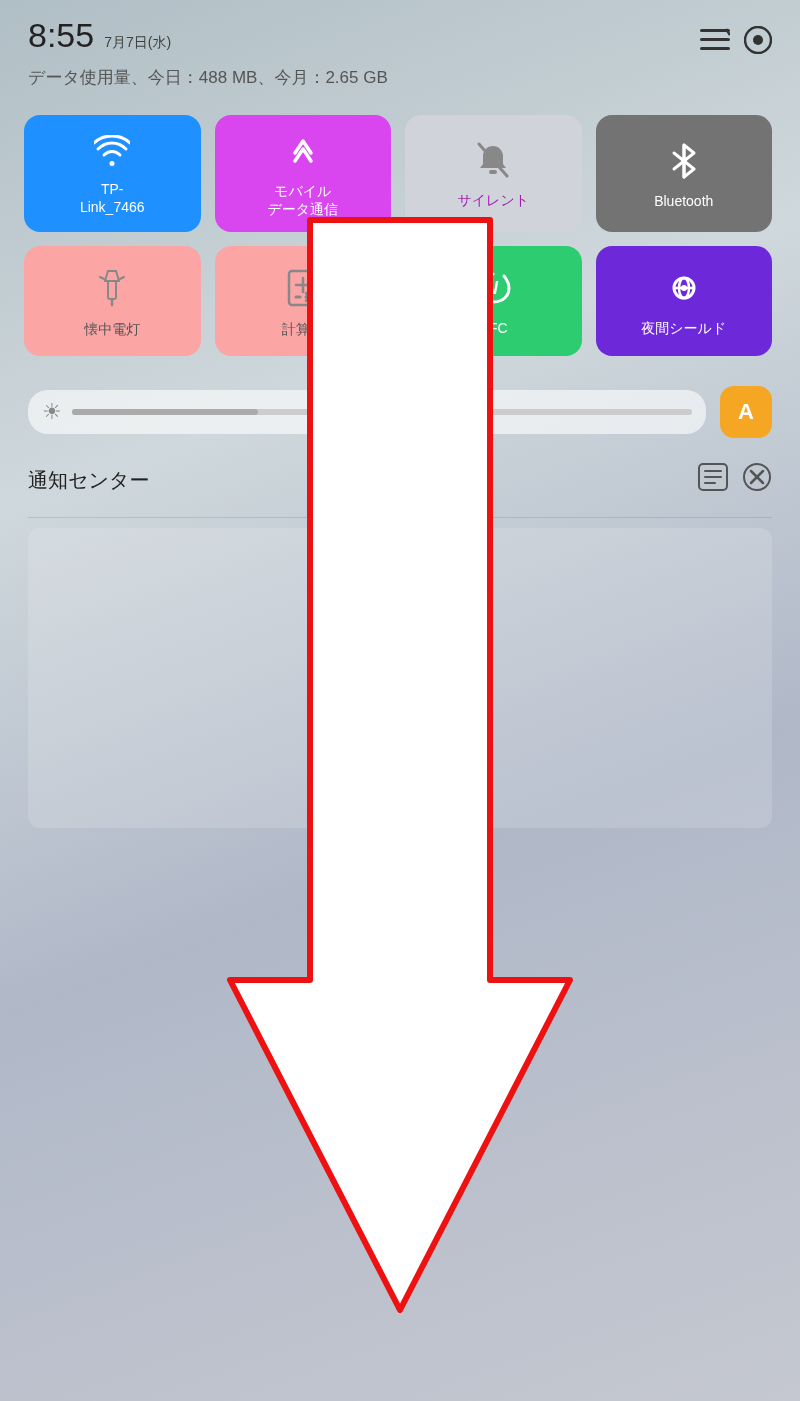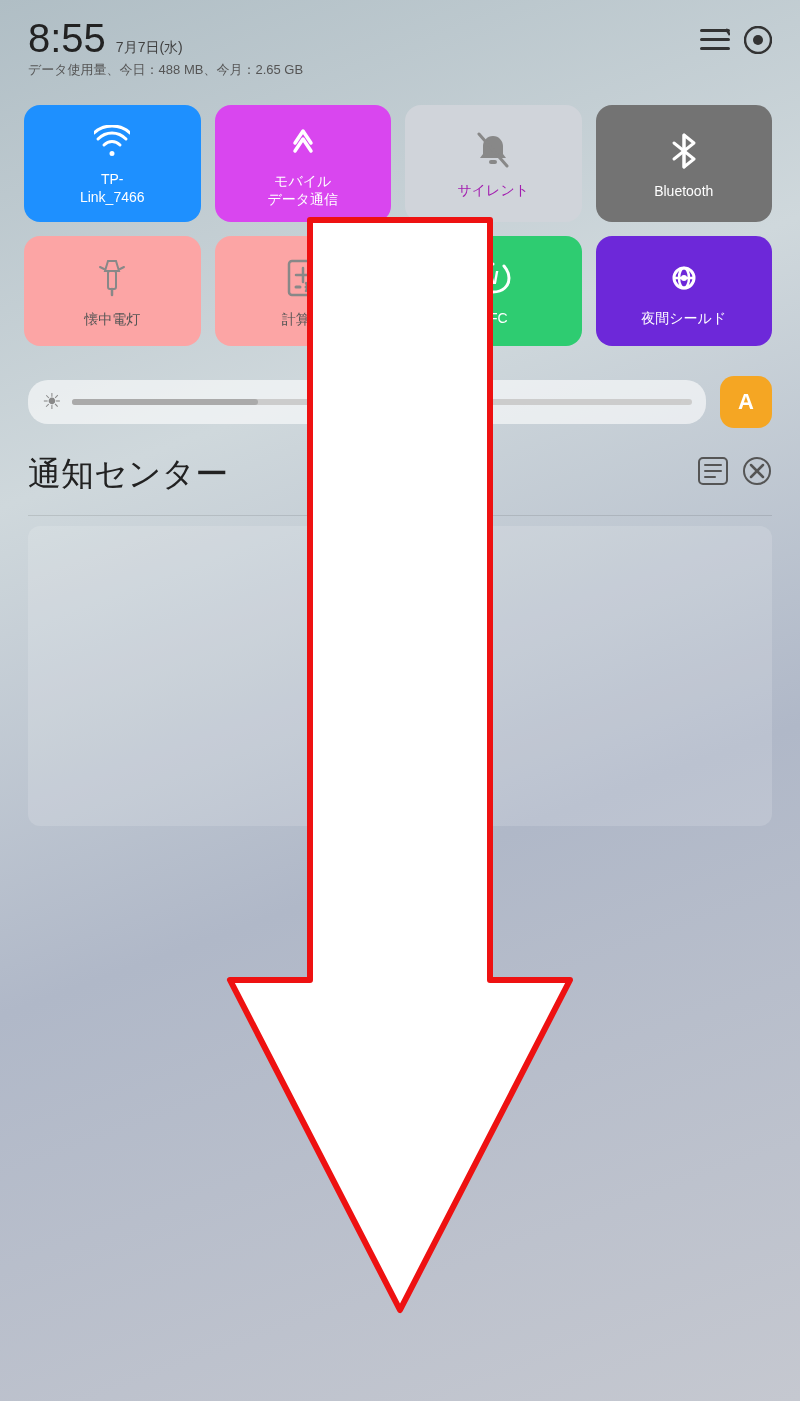--- a/index.html
+++ b/index.html
@@ -26,36 +26,36 @@
       flex-direction: column;
     }
 
     .time-date {
       display: flex;
       align-items: baseline;
       gap: 10px;
     }
 
     .time {
-      font-size: 40px;
+      font-size: 34px;
       font-weight: 300;
       color: #222;
       line-height: 1;
     }
 
     .date {
       font-size: 14px;
       color: #404040;
       font-weight: 400;
     }
 
     .data-usage {
-      font-size: 13px;
+      font-size: 17px;
       color: #555;
-      margin-top: 3px;
+      margin-top: 14px;
     }
 
     .status-right {
       display: flex;
       gap: 14px;
       align-items: center;
       padding-top: 8px;
     }
 
     .status-icon {
@@ -205,21 +205,21 @@
 
     .notif-header {
       display: flex;
       align-items: center;
       justify-content: space-between;
       margin-bottom: 8px;
       padding: 14px 0 10px 0;
     }
 
     .notif-title {
-      font-size: 33px;
+      font-size: 20px;
       font-weight: 500;
       color: #222;
     }
 
     .notif-actions {
       display: flex;
       gap: 14px;
       align-items: center;
     }
 

